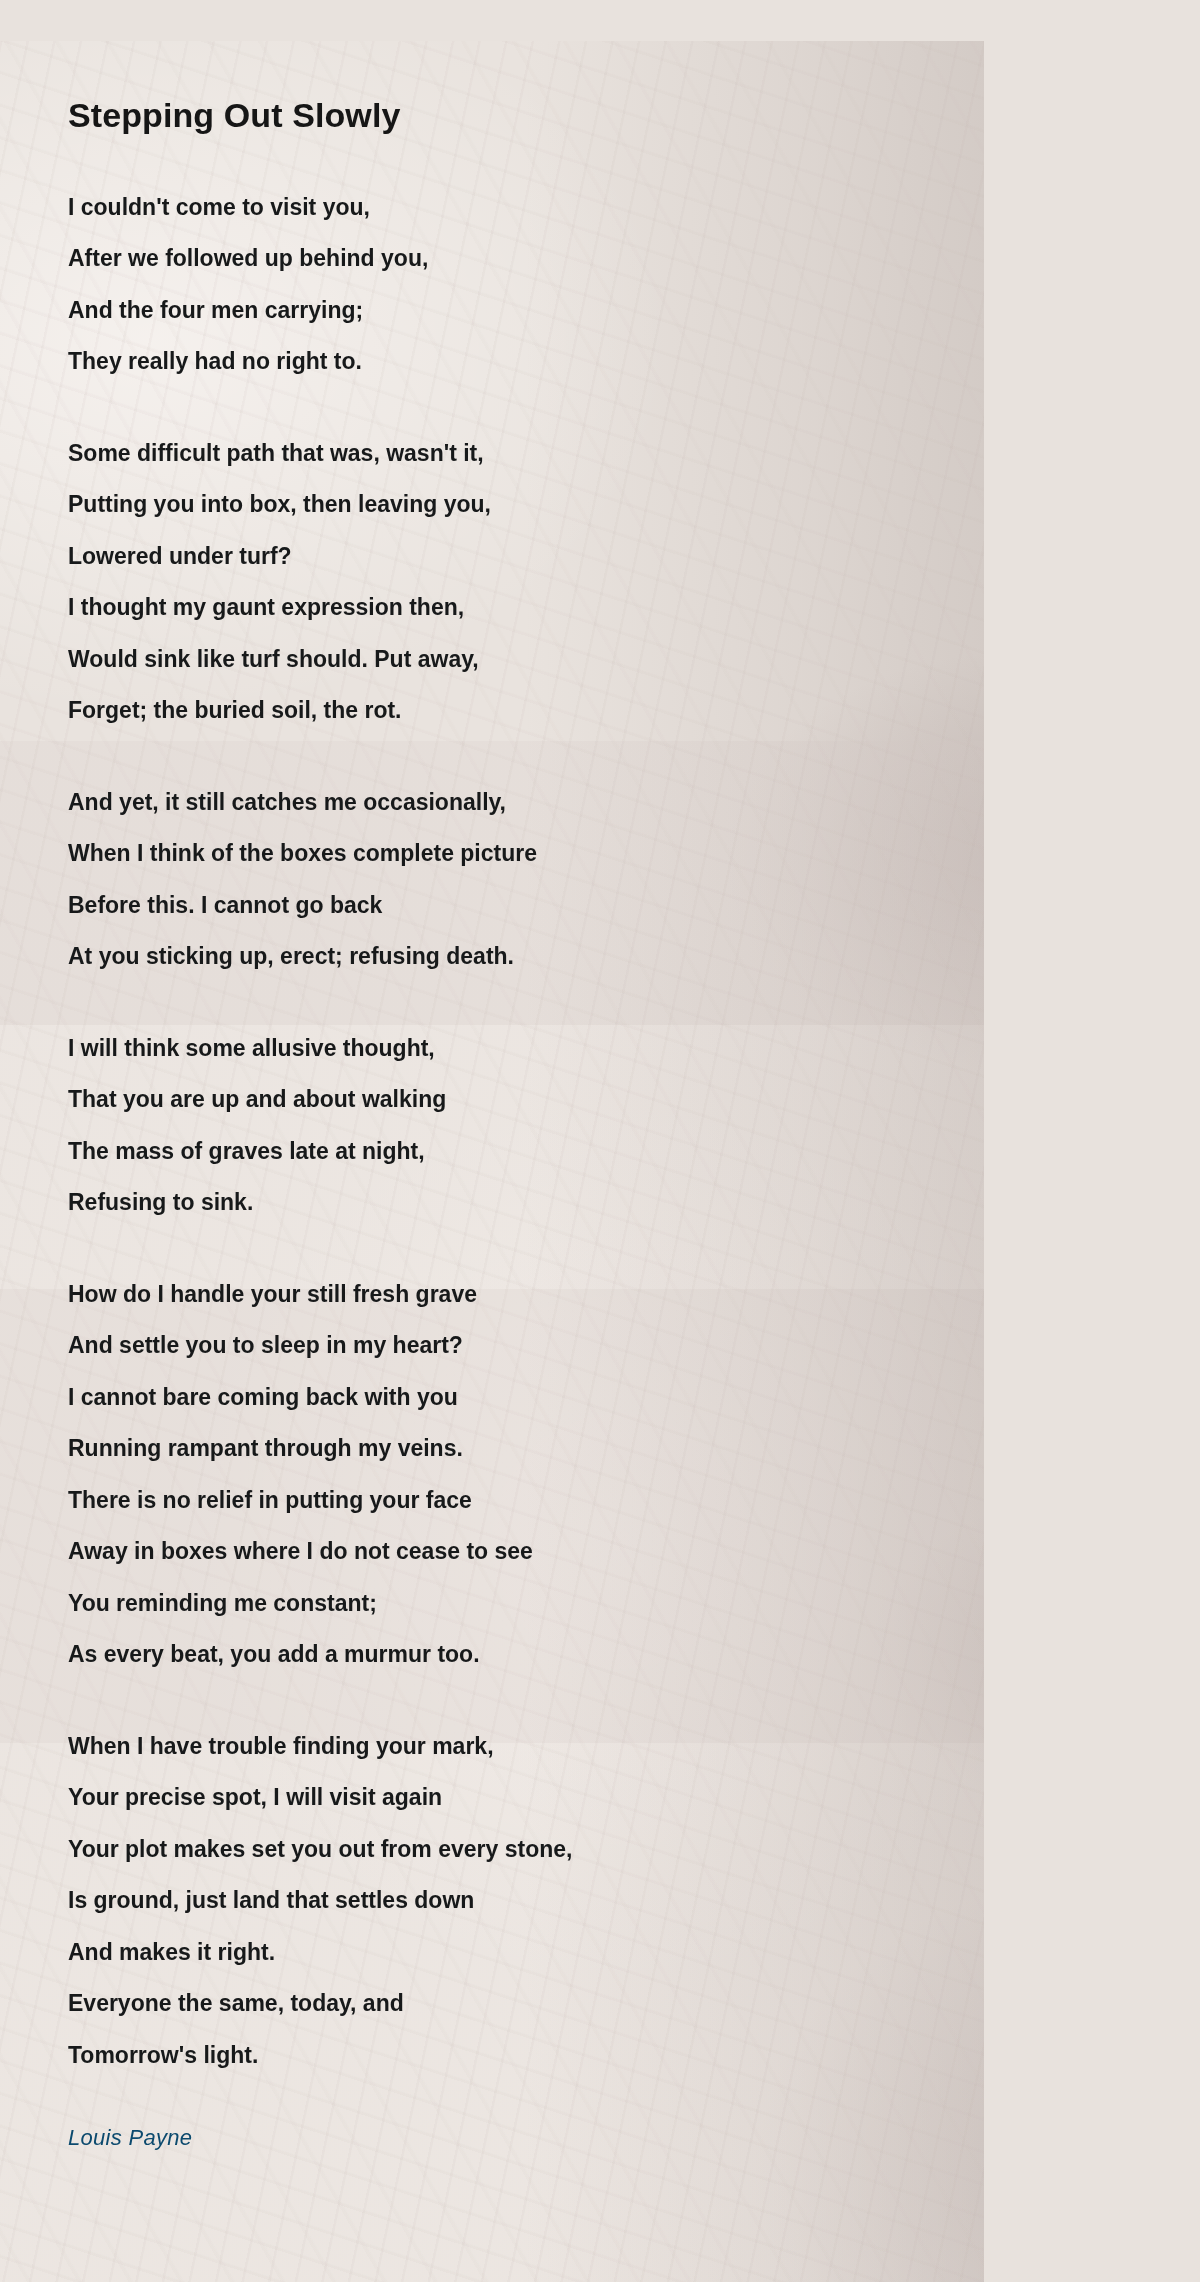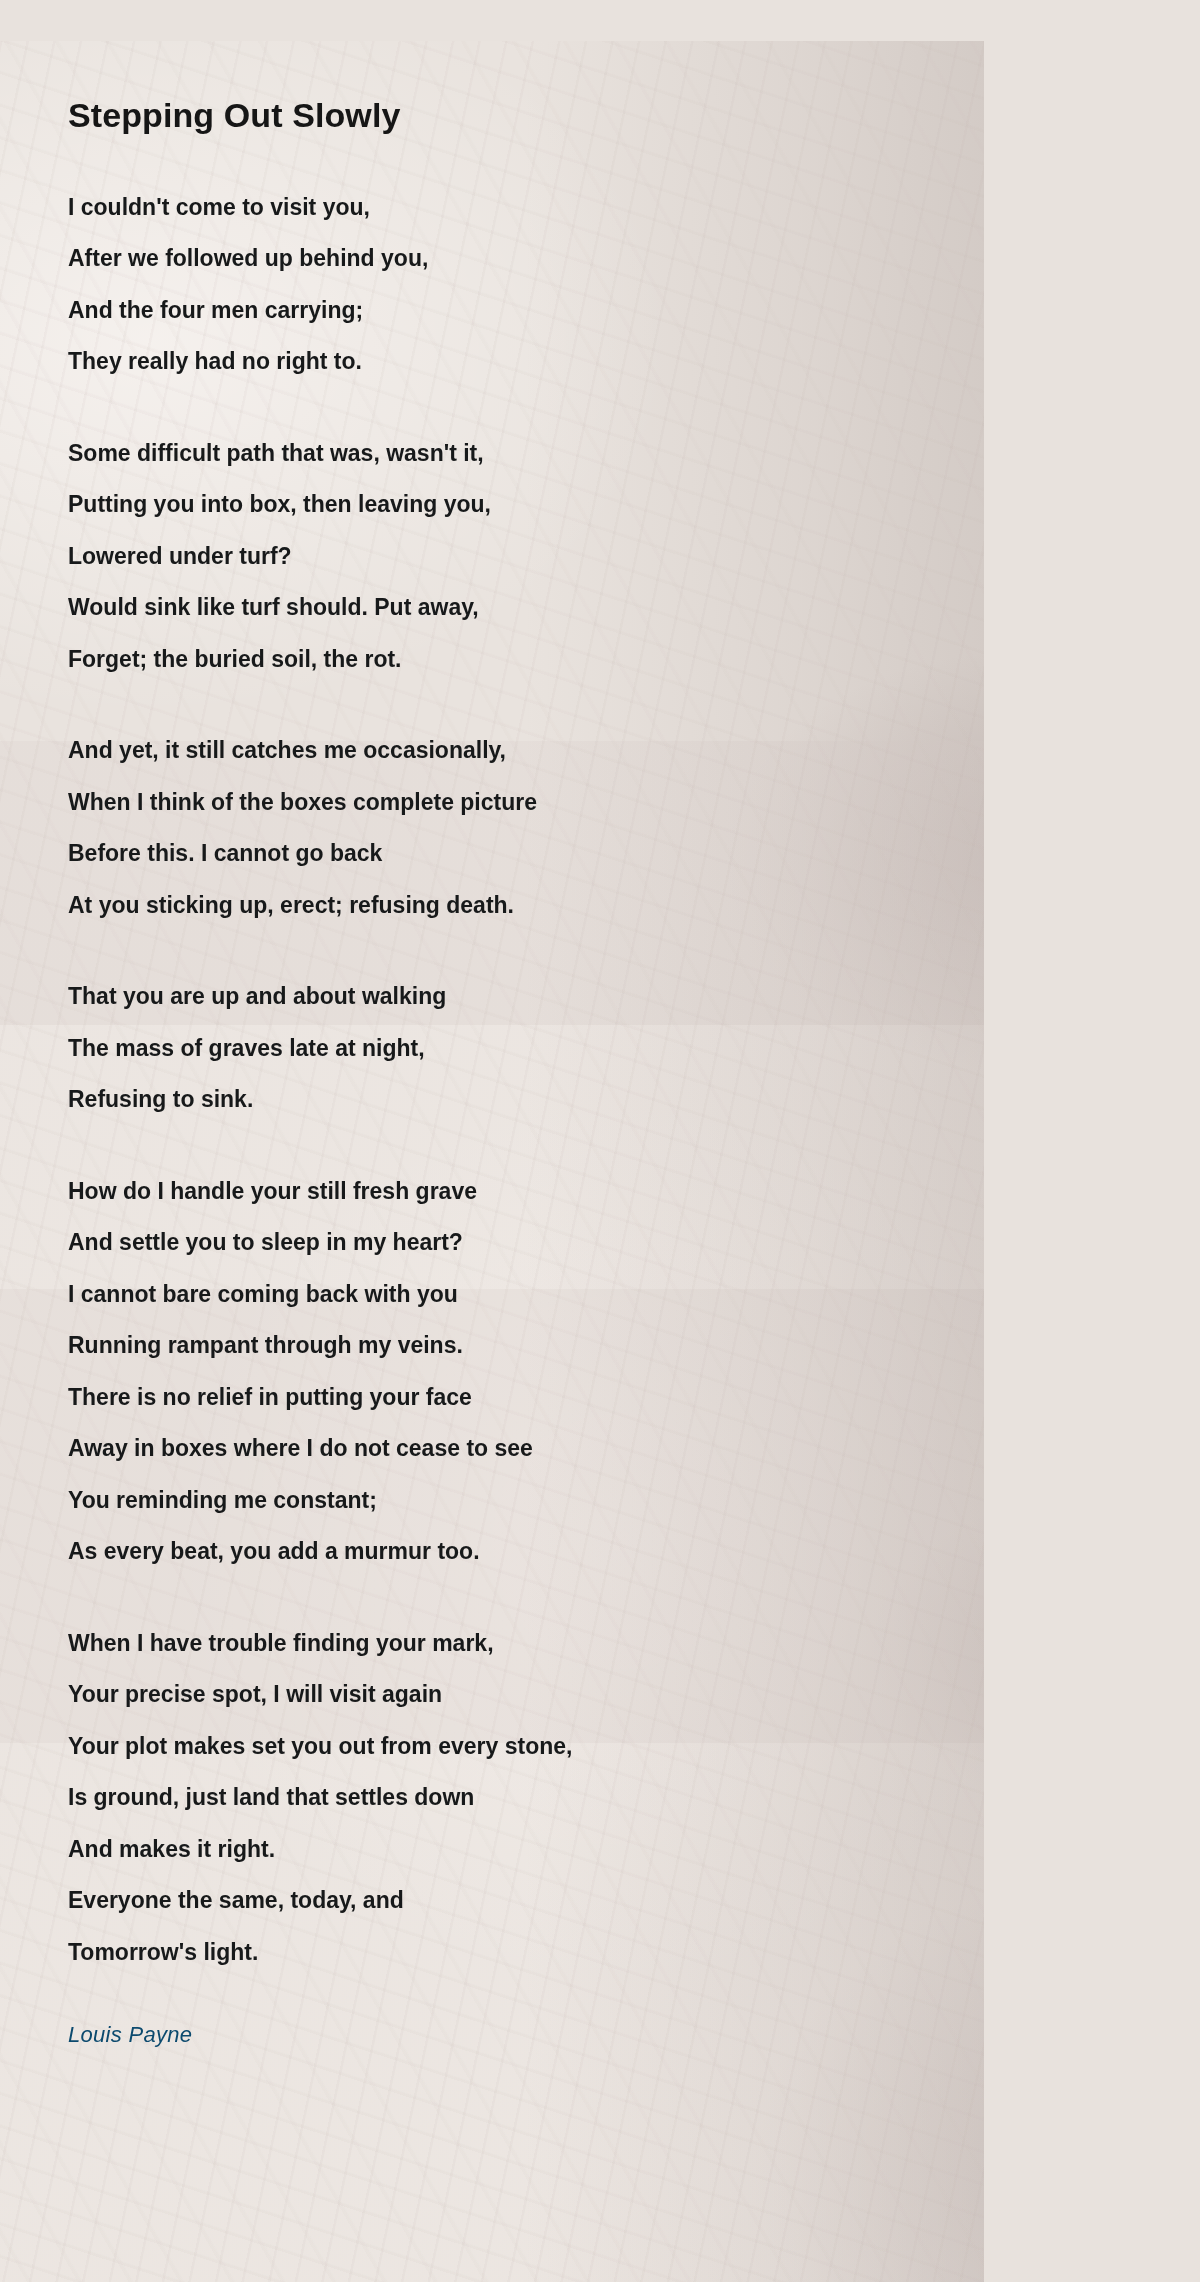--- a/index.html
+++ b/index.html
@@ -131,32 +131,34 @@
         <div class="line">I couldn't come to visit you,</div>
         <div class="line">After we followed up behind you,</div>
         <div class="line">And the four men carrying;</div>
         <div class="line">They really had no right to.</div>
       </div>
 
       <div class="stanza">
         <div class="line">Some difficult path that was, wasn't it,</div>
         <div class="line">Putting you into box, then leaving you,</div>
         <div class="line">Lowered under turf?</div>
+        <div class="line">I thought my gaunt expression then,</div>
         <div class="line">Would sink like turf should. Put away,</div>
         <div class="line">Forget; the buried soil, the rot.</div>
       </div>
 
       <div class="stanza">
         <div class="line">And yet, it still catches me occasionally,</div>
         <div class="line">When I think of the boxes complete picture</div>
         <div class="line">Before this. I cannot go back</div>
         <div class="line">At you sticking up, erect; refusing death.</div>
       </div>
 
       <div class="stanza">
+        <div class="line">I will think some allusive thought,</div>
         <div class="line">That you are up and about walking</div>
         <div class="line">The mass of graves late at night,</div>
         <div class="line">Refusing to sink.</div>
       </div>
 
       <div class="stanza">
         <div class="line">How do I handle your still fresh grave</div>
         <div class="line">And settle you to sleep in my heart?</div>
         <div class="line">I cannot bare coming back with you</div>
         <div class="line">Running rampant through my veins.</div>

